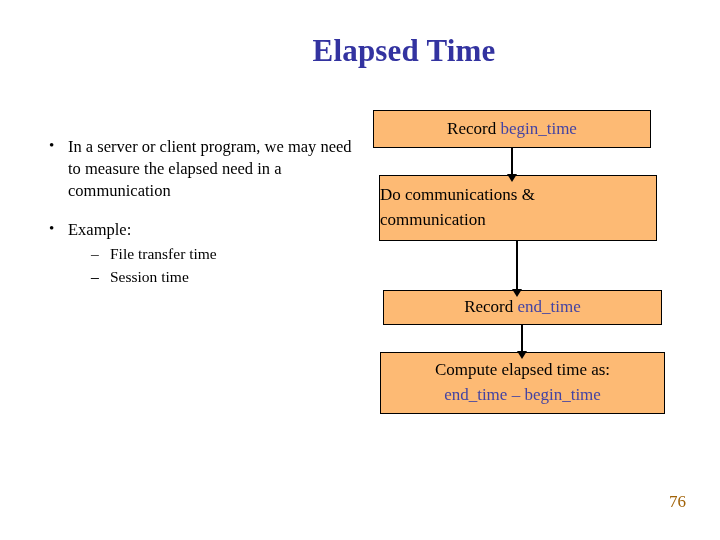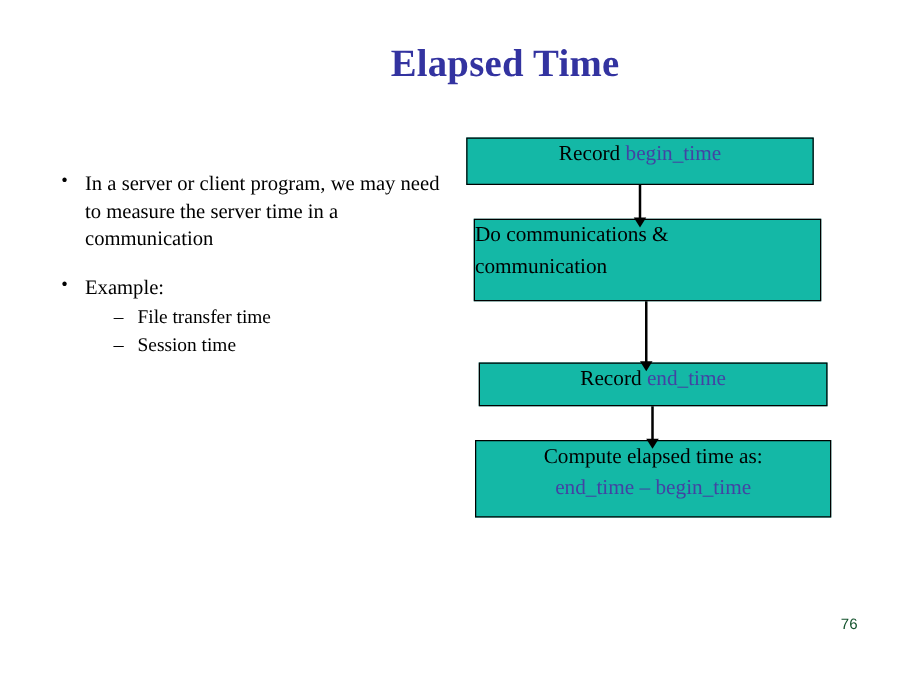--- a/index.html
+++ b/index.html
@@ -86,26 +86,27 @@
     position: absolute;
     left: 0;
     top: 0;
     width: 720px;
     height: 540px;
   }
   .fbox {
     position: absolute;
     box-sizing: border-box;
     border: 1.2px solid #000000;
-    background: #14b8a6;
+    background: #fdba74;
     color: #000000;
     font-size: 17px;
     line-height: 1.45;
     display: flex;
     flex-direction: column;
+    justify-content: center;
   }
   .fbox.center { text-align: center; }
   .fbox.left   { text-align: left; padding-left: 0; }
   .kw { color: #4343a3; }
 
   #box-begin { left: 373px; top: 110px;  width: 278px; height: 38px; }
   #box-do    { left: 379px; top: 175px;  width: 278px; height: 66px; }
   #box-end   { left: 383px; top: 290px;  width: 279px; height: 35px; }
   #box-comp  { left: 380px; top: 352px;  width: 285px; height: 62px; }
 
@@ -127,38 +128,38 @@
   }
   #arrow-1 { left: 511px; top: 148px; height: 27px; }
   #arrow-2 { left: 516px; top: 241px; height: 49px; }
   #arrow-3 { left: 521px; top: 325px; height: 27px; }
 
   
   #page-number {
     position: absolute;
     right: 34px;
     top: 492px;
-    font-family: Liberation Sans, sans-serif;
-    font-size: 12px;
-    color: #14532d;
+    font-family: Liberation Serif, serif;
+    font-size: 17px;
+    color: #a16207;
   }
 </style>
 </head>
 <body>
 
 <div id="slide">
 
   <div id="slide-title">Elapsed Time</div>
 
   <div id="bullets">
 
     <div class="bullet-block">
       <div class="bullet-row">
         <span class="marker">•</span>
-        <span class="btext">In a server or client program, we may need to measure the server time in a communication</span>
+        <span class="btext">In a server or client program, we may need to measure the elapsed need in a communication</span>
       </div>
     </div>
 
     <div class="bullet-block">
       <div class="bullet-row">
         <span class="marker">•</span>
         <span class="btext">Example:</span>
       </div>
       <div class="sub-list">
         <div class="sub-row">

